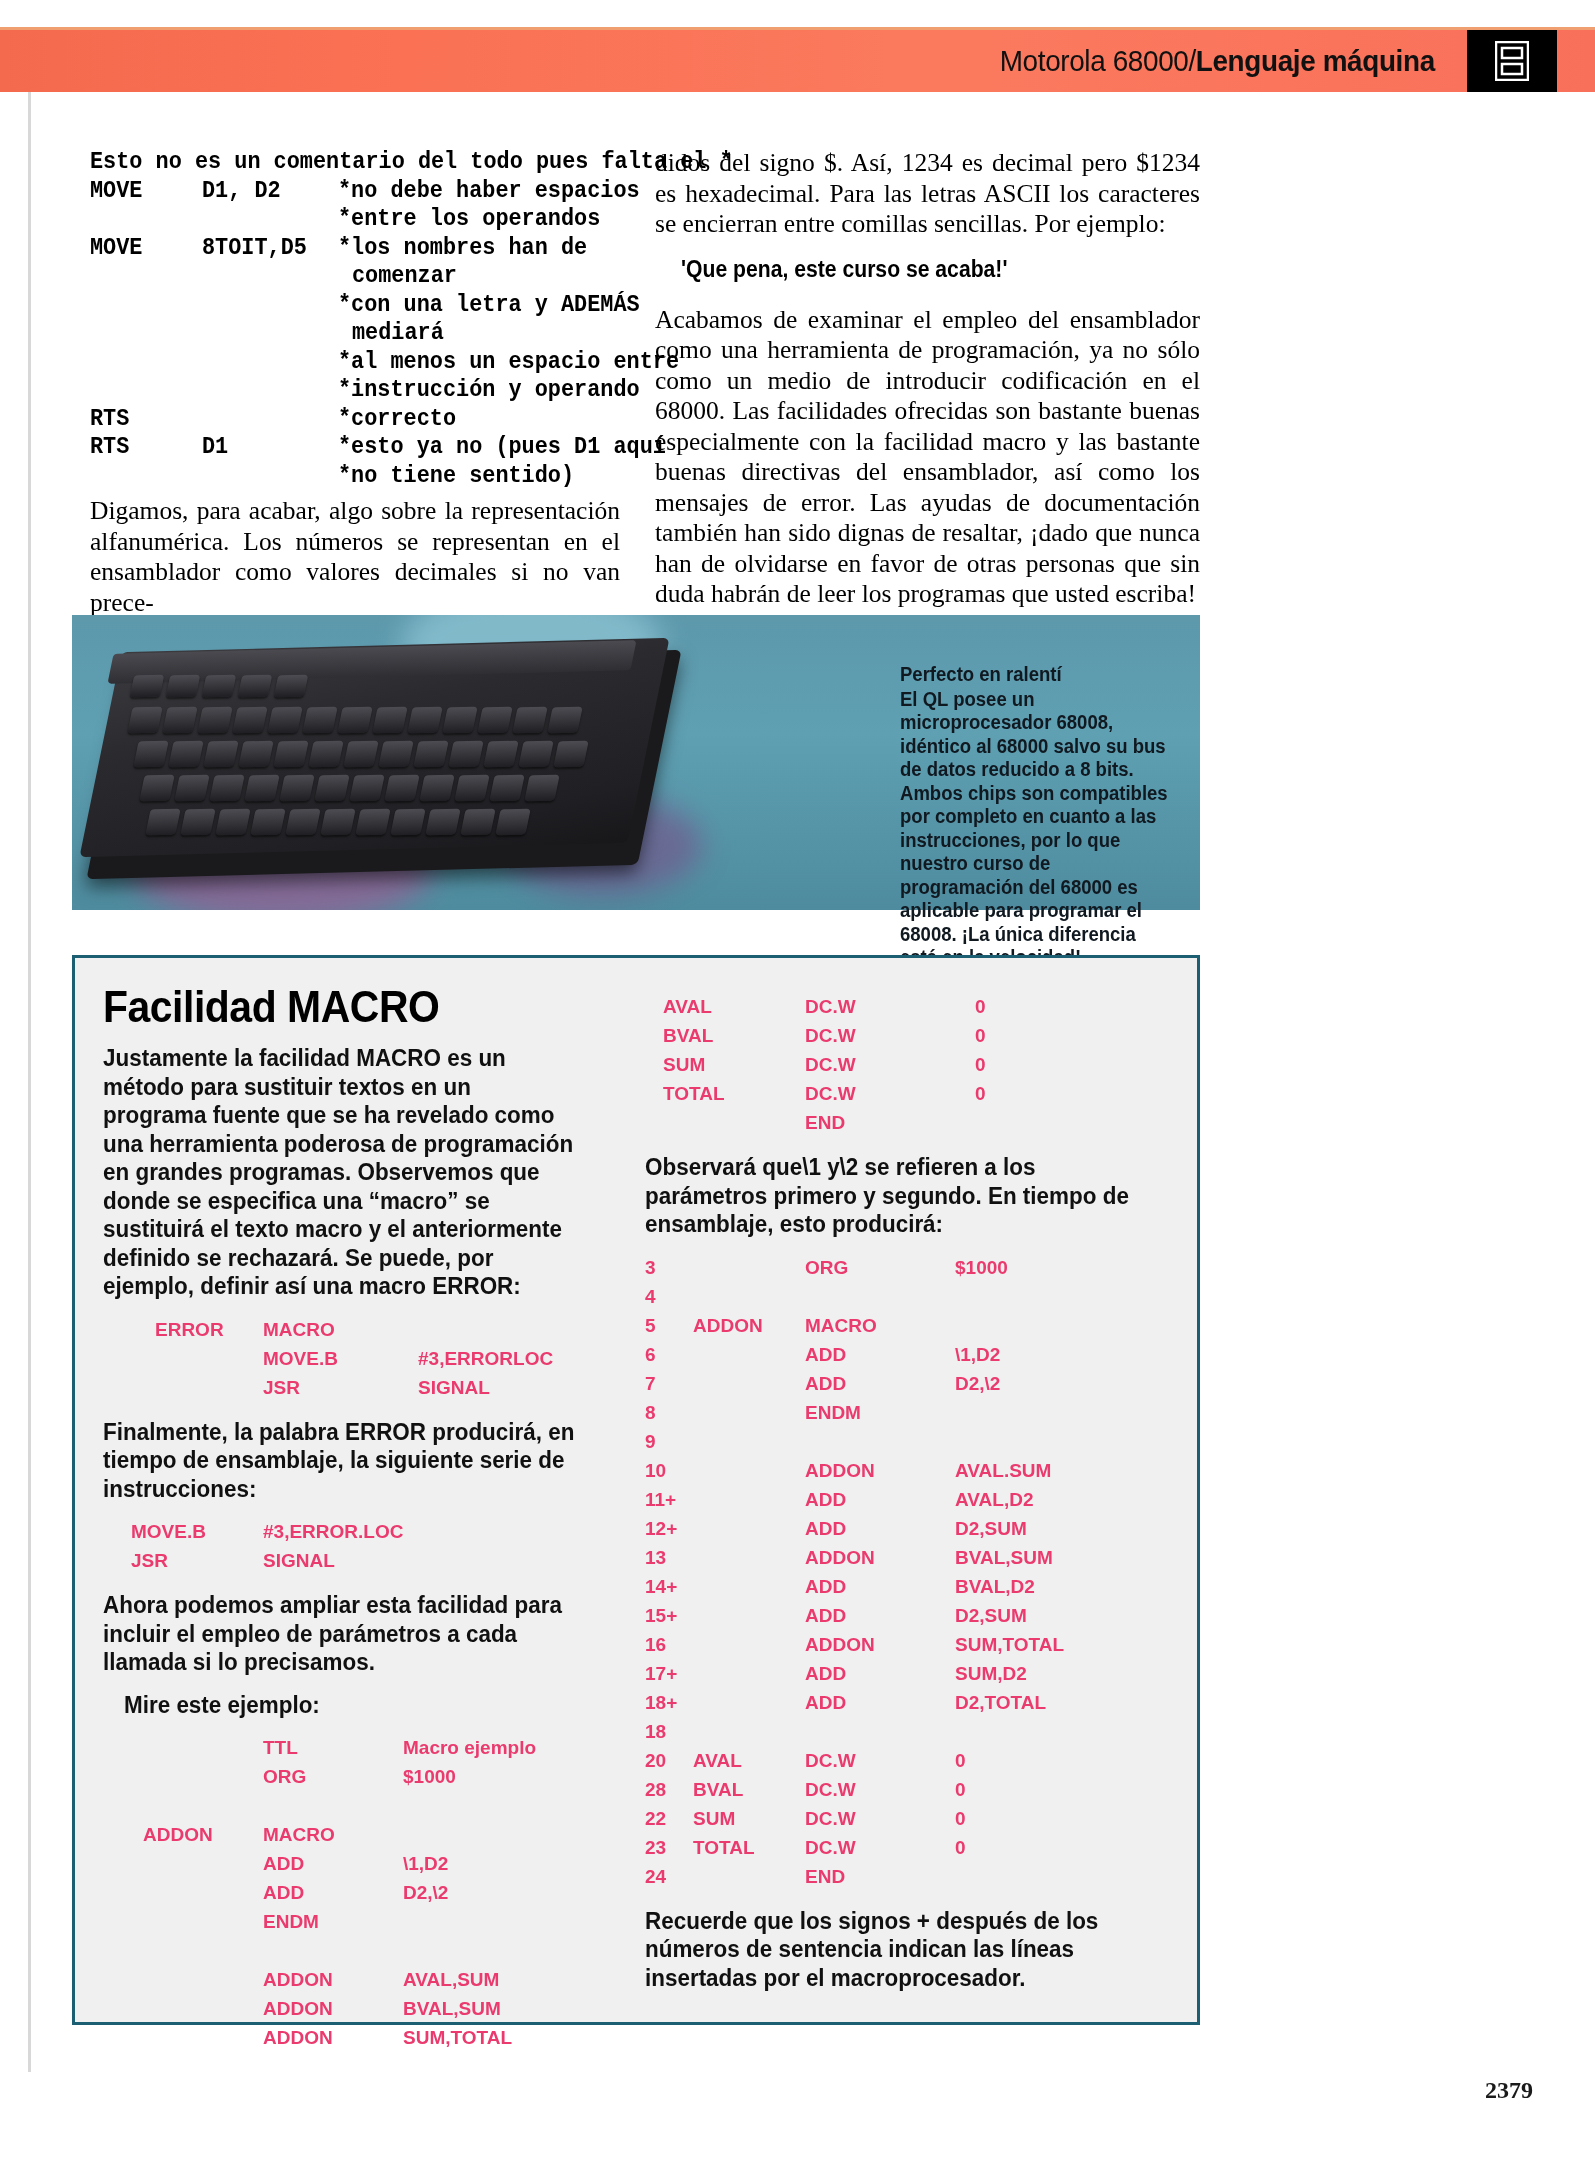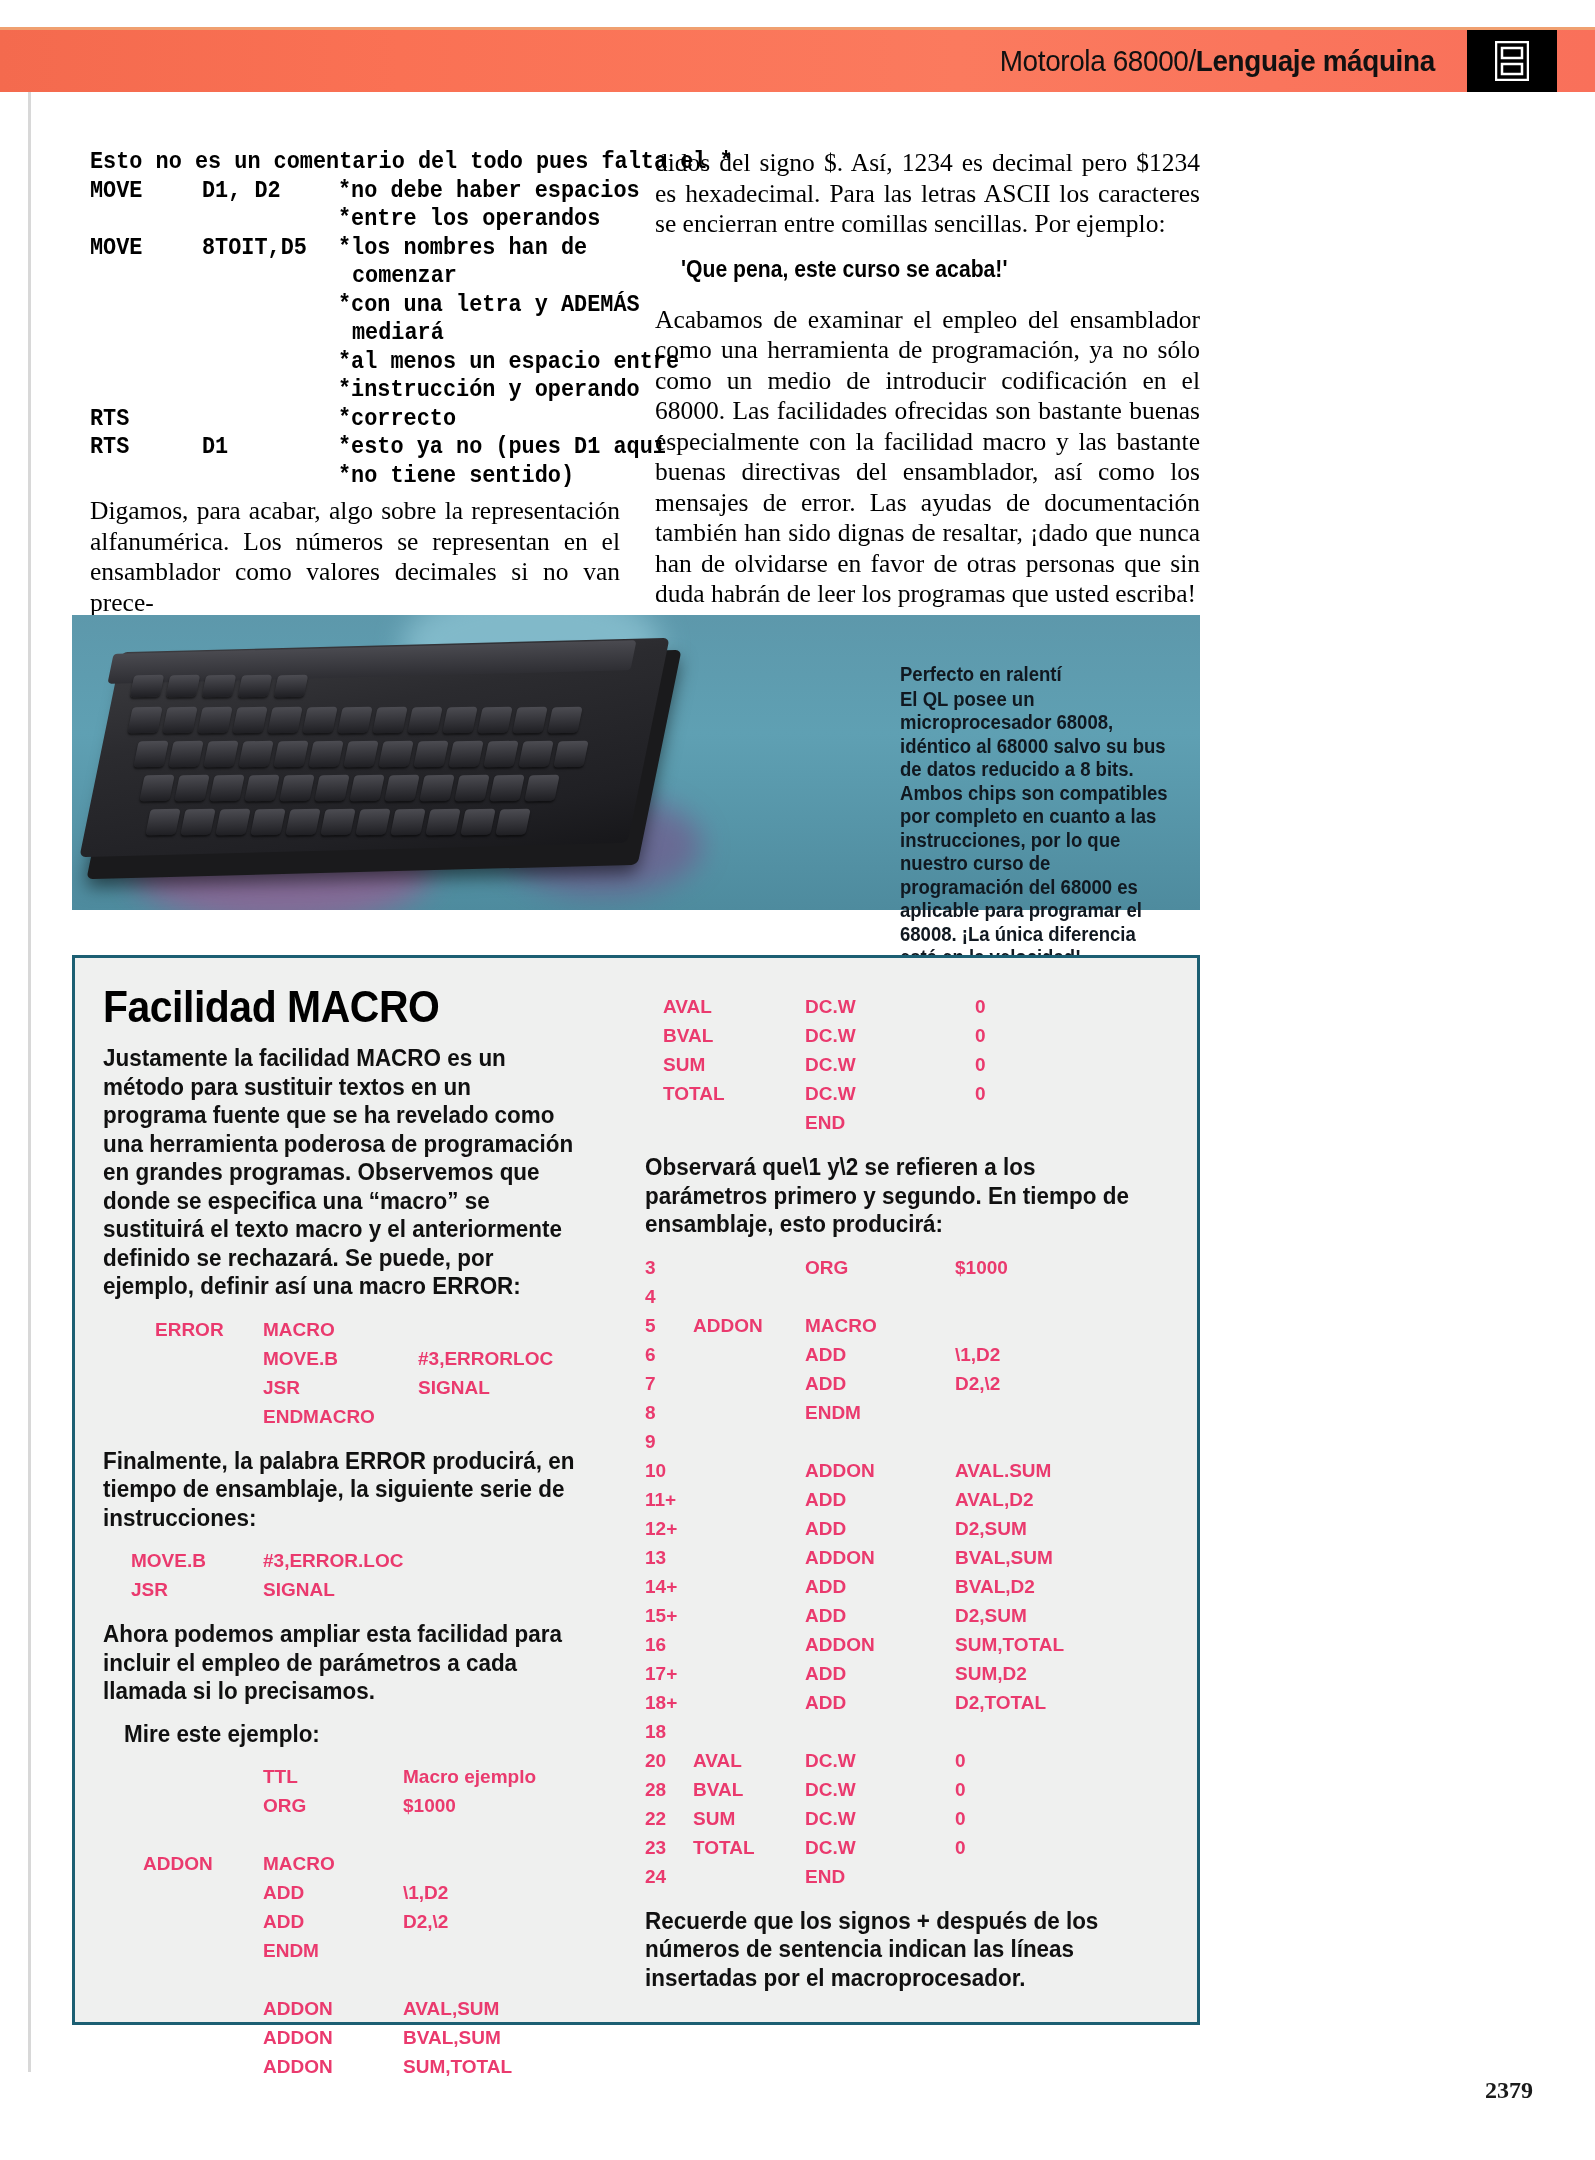--- a/index.html
+++ b/index.html
@@ -390,23 +390,20 @@
           <span class="op">MACRO</span>
         </div>
         <div class="row">
           <span class="op">MOVE.B</span>
           <span class="ar">#3,ERRORLOC</span>
         </div>
         <div class="row">
           <span class="op">JSR</span>
           <span class="ar">SIGNAL</span>
         </div>
-        <div class="row">
-          <span class="op">ENDMACRO</span>
-        </div>
       </div>
     <p class="macro-p">Finalmente, la palabra ERROR producirá, en tiempo de ensamblaje, la siguiente serie de instrucciones:</p>
     <div class="pink pk2" id="listing-expand">
         <div class="row">
           <span class="op">MOVE.B</span>
           <span class="ar">#3,ERROR.LOC</span>
         </div>
         <div class="row">
           <span class="op">JSR</span>
           <span class="ar">SIGNAL</span>

